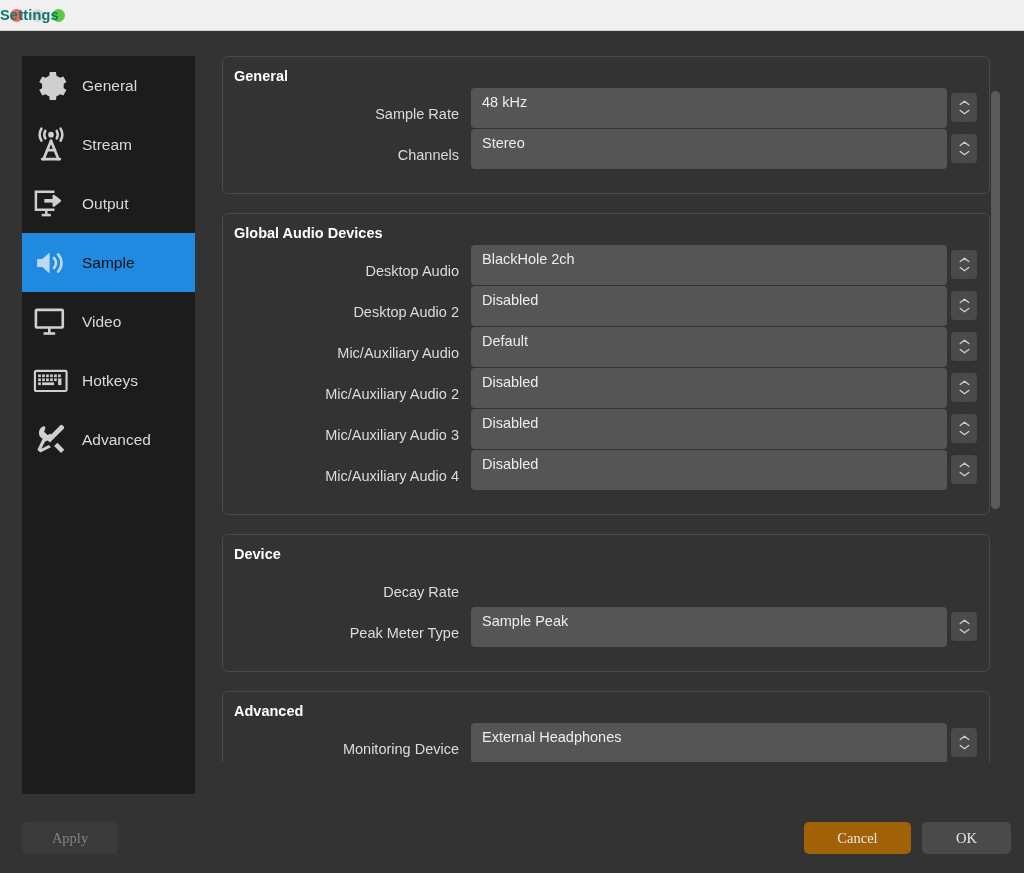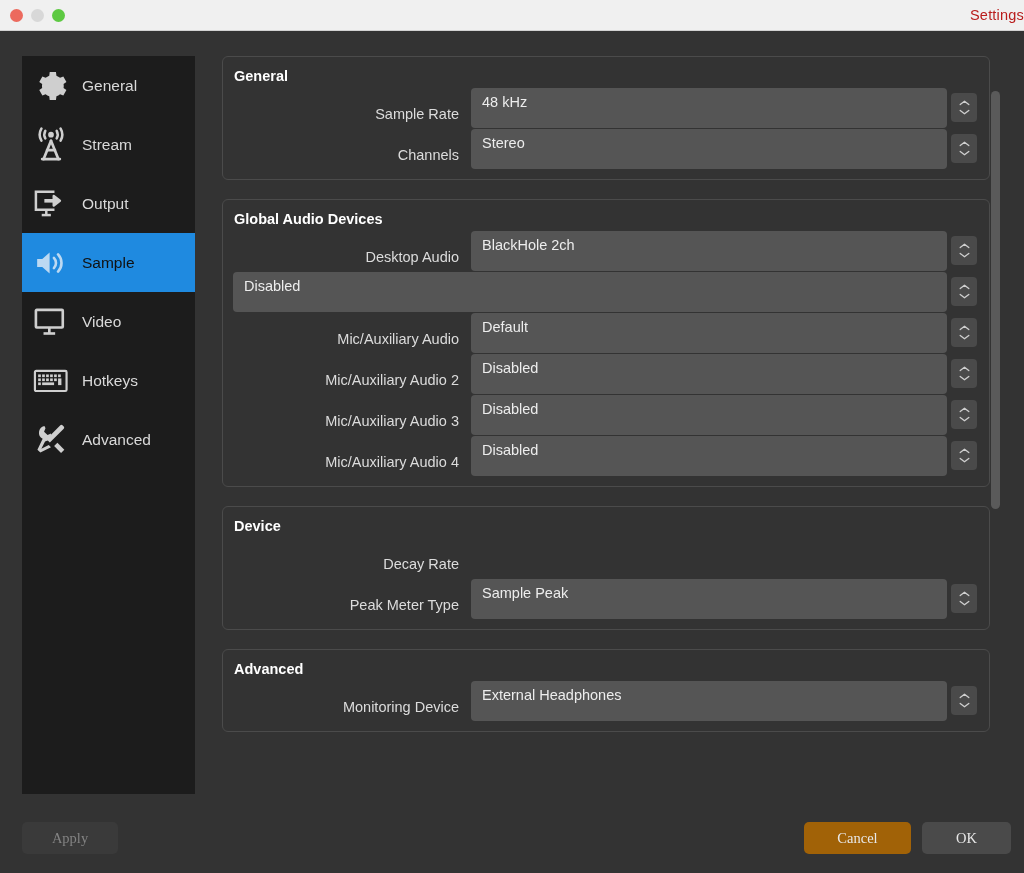--- a/index.html
+++ b/index.html
@@ -41,24 +41,24 @@
   }
   .dot.close   { background: #ec6a5e; }
   .dot.min     { background: #d8d8d8; }
   .dot.max     { background: #5dc942; }
   .window-title {
     position: absolute;
     top: 0; left: 0;
     width: 1024px;
     height: 31px;
     line-height: 31px;
-    text-align: right;
+    text-align: left;
     font-size: 14.5px;
-    font-weight: normal;
-    color: #b91c1c;
+    font-weight: bold;
+    color: #0f766e;
     letter-spacing: .2px;
   }
 
   
   .window-body {
     position: absolute;
     top: 31px; left: 0;
     width: 1024px;
     height: 842px;
     background: #333333;
@@ -124,21 +124,21 @@
     color: #ffffff;
     margin: 1px 0 9px 1px;
   }
 
   .row {
     display: flex;
     align-items: flex-end;
     height: 29px;
     margin-bottom: 12px;
   }
-  .row:last-child { margin-bottom: 2px; }
+  .row:last-child { margin-bottom: 16px; }
 
   .row-label {
     width: 238px;
     flex: 0 0 238px;
     text-align: right;
     padding-right: 12px;
     font-size: 14.5px;
     color: #dcdcdc;
     white-space: nowrap;
   }
@@ -408,20 +408,21 @@
               </span>
               <span>
                 <svg width="11" height="6" viewBox="0 0 11 6" fill="none" stroke="#cfcfcf" stroke-width="1.3" stroke-linecap="round" stroke-linejoin="round">
                   <path d="M1.2 1.4 5.5 4.8 9.8 1.4"></path>
                 </svg>
               </span>
             </div>
           </div>
         </div>
         <div class="row">
+          <div class="row-label">Desktop Audio 2</div>
           <div class="combo">
             <div class="combo-field">Disabled</div>
             <div class="combo-spin">
               <span>
                 <svg width="11" height="6" viewBox="0 0 11 6" fill="none" stroke="#cfcfcf" stroke-width="1.3" stroke-linecap="round" stroke-linejoin="round">
                   <path d="M1.2 4.6 5.5 1.2 9.8 4.6"></path>
                 </svg>
               </span>
               <span>
                 <svg width="11" height="6" viewBox="0 0 11 6" fill="none" stroke="#cfcfcf" stroke-width="1.3" stroke-linecap="round" stroke-linejoin="round">

